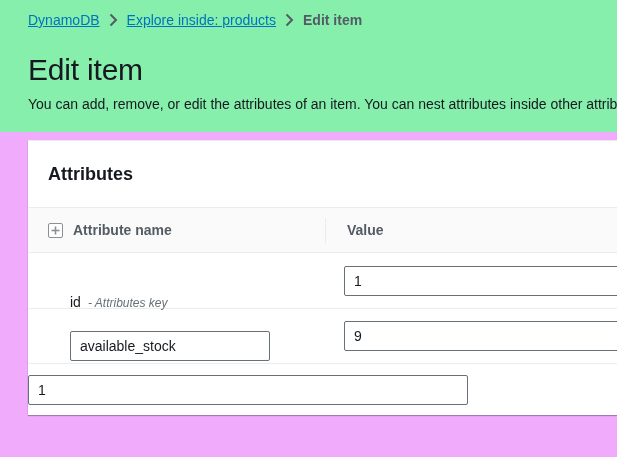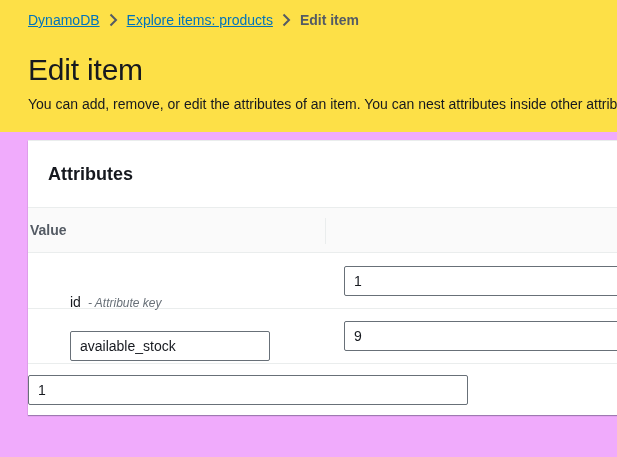--- a/index.html
+++ b/index.html
@@ -3,21 +3,21 @@
 <meta charset="utf-8">
 <style>
   * { margin:0; padding:0; box-sizing:border-box; }
   html,body {
     width:617px; height:457px; overflow:hidden;
     background:#ffffff;
     font-family:"Liberation Sans", sans-serif;
     color:#16191f;
   }
   
-  .top-area { background:#fde047; height:132px; }
+  .top-area { background:#86efac; height:132px; }
   .breadcrumb {
     display:flex; align-items:center; gap:9px;
     padding:11px 0 0 28px; font-size:14px; line-height:18px;
   }
   .crumb-link {
     color:#0073bb; text-decoration:underline; cursor:pointer; white-space:nowrap;
   }
   .crumb-sep { display:flex; align-items:center; }
   .crumb-sep svg { display:block; }
   .crumb-current { color:#545b64; font-weight:700; white-space:nowrap; }
@@ -55,21 +55,21 @@
   }
   .plus-box {
     width:15px; height:15px; flex:0 0 auto;
     border:1px solid #879196; border-radius:2px; background:#ffffff;
     display:flex; align-items:center; justify-content:center; cursor:pointer;
   }
   .plus-box svg { display:block; }
   .vsep {
     position:absolute; left:297px; top:10px; width:1px; height:26px; background:#eaeded;
   }
-  .thead-col-value { padding-left:2px; }
+  .thead-col-value { padding-left:2px;margin-left:20px; }
   .trow {
     display:flex; align-items:center; height:55px;
   }
   .trow + .trow { border-top:1px solid #eaeded; }
   .trow.last { height:53px; }
   .cell-name {
     width:316px; flex:0 0 auto; padding-left:42px;
     display:flex; align-items:baseline;
   }
   .attr-static { font-size:14px; color:#16191f;margin-top:43px; }
@@ -86,51 +86,60 @@
 <body>
 
 <div class="top-area">
   <nav class="breadcrumb">
     <a class="crumb-link" href="#">DynamoDB</a>
     <span class="crumb-sep">
       <svg width="9" height="14" viewBox="0 0 9 14">
           <polyline points="1.5,1.5 7,7 1.5,12.5" fill="none" stroke="#545b64" stroke-width="2"></polyline>
         </svg>
     </span>
-    <a class="crumb-link" href="#">Explore items: products</a>
+    <a class="crumb-link" href="#">Explore inside: products</a>
     <span class="crumb-sep">
       <svg width="9" height="14" viewBox="0 0 9 14">
           <polyline points="1.5,1.5 7,7 1.5,12.5" fill="none" stroke="#545b64" stroke-width="2"></polyline>
         </svg>
     </span>
     <span class="crumb-current">Edit item</span>
   </nav>
 
   <h1 class="page-title">Edit item</h1>
   <p class="page-desc">You can add, remove, or edit the attributes of an item. You can nest attributes inside other attributes up to 32 levels deep.</p>
 </div>
 
 <div class="gray-area">
   <section class="card">
 
     <div class="card-header">
       <h2 class="card-title">Attributes</h2>
     </div>
 
     <div class="thead">
+      <div class="thead-col-name">
+        <span class="plus-box">
+          <svg width="9" height="9" viewBox="0 0 9 9">
+              <line x1="4.5" y1="0.5" x2="4.5" y2="8.5" stroke="#879196" stroke-width="1.6"></line>
+              <line x1="0.5" y1="4.5" x2="8.5" y2="4.5" stroke="#879196" stroke-width="1.6"></line>
+            </svg>
+        </span>
+        <span>Attribute name</span>
+      </div>
       <div class="vsep"></div>
       <div class="thead-col-value">
         <span>Value</span>
       </div>
     </div>
 
     <div class="trow">
       <div class="cell-name">
         <span class="attr-static">id</span>
-        <span class="attr-hint">- Attribute key</span>
+        <span class="attr-hint">- Attributes key</span>
       </div>
       <input class="tfield value-input" type="text" value="1" style="">
     </div>
 
     <div class="trow">
       <div class="cell-name">
         <input class="tfield name-input" type="text" value="available_stock" style="">
       </div>
       <input class="tfield value-input" type="text" value="9" style="">
     </div>

